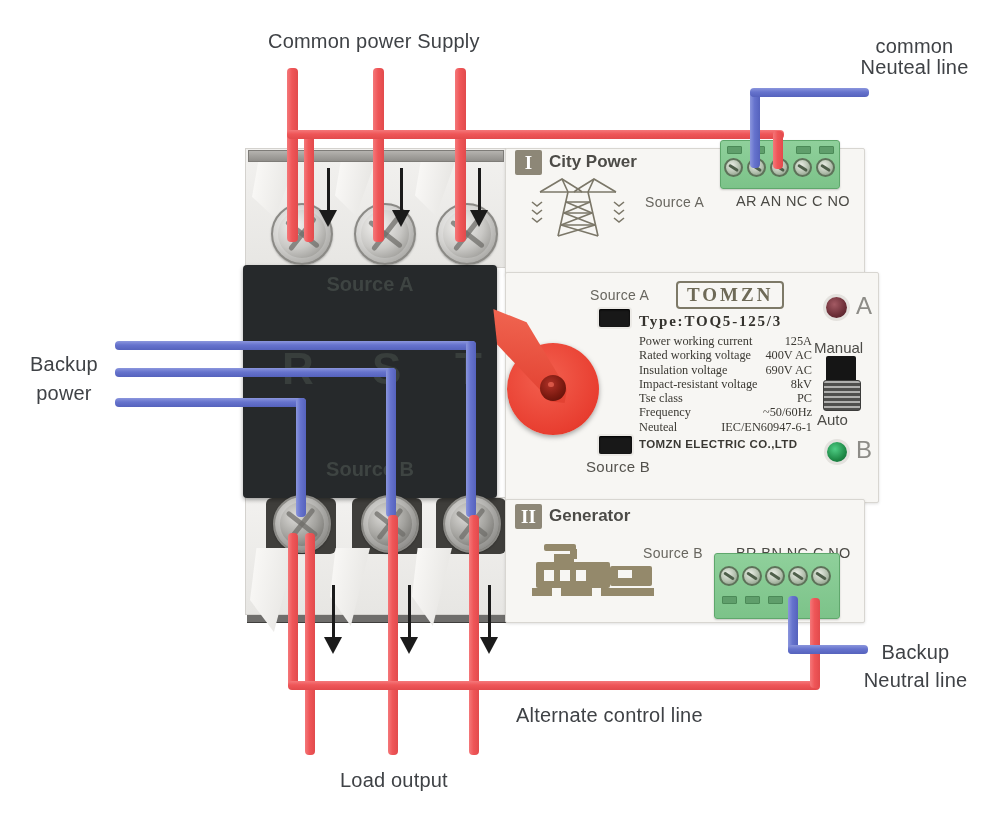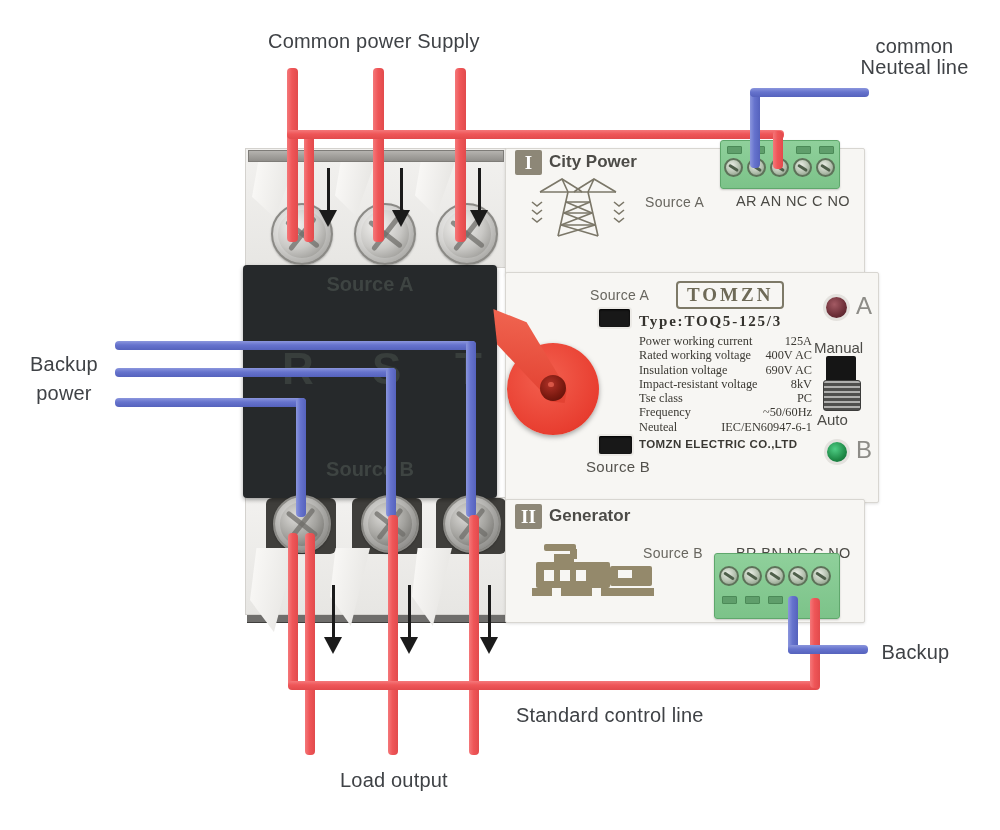--- a/index.html
+++ b/index.html
@@ -305,17 +305,18 @@
   <div class="label center" style="left:842px;top:36px;width:145px;line-height:21px;">
     <div>common</div>
     <div>Neuteal line</div>
   </div>
   <div class="label center" style="left:14px;top:350px;width:100px;line-height:29px;">
     <div>Backup</div>
     <div>power</div>
   </div>
   <div class="label center" style="left:848px;top:638px;width:135px;line-height:28px;">
     <div>Backup</div>
+    <div>Neutral line</div>
   </div>
-  <div class="label" style="left:516px;top:704px;">Standard control line</div>
+  <div class="label" style="left:516px;top:704px;">Alternate control line</div>
   <div class="label" style="left:340px;top:769px;">Load output</div>
 
 </div>
 
 </body></html>

